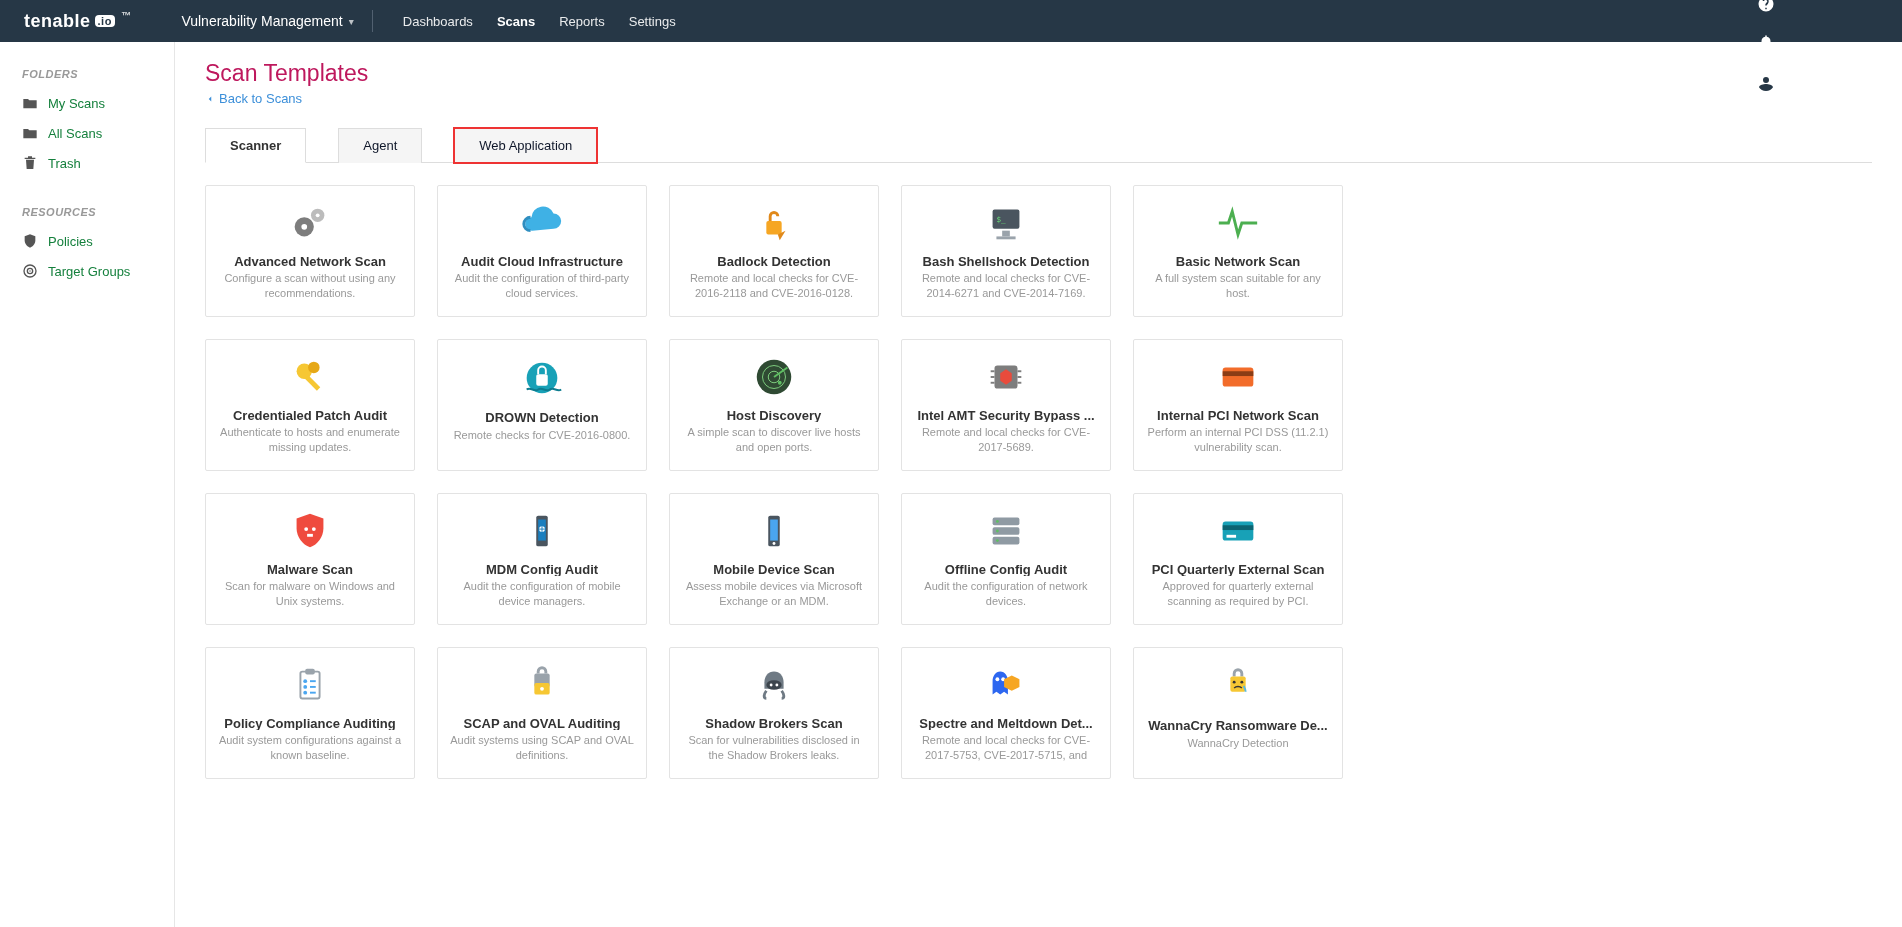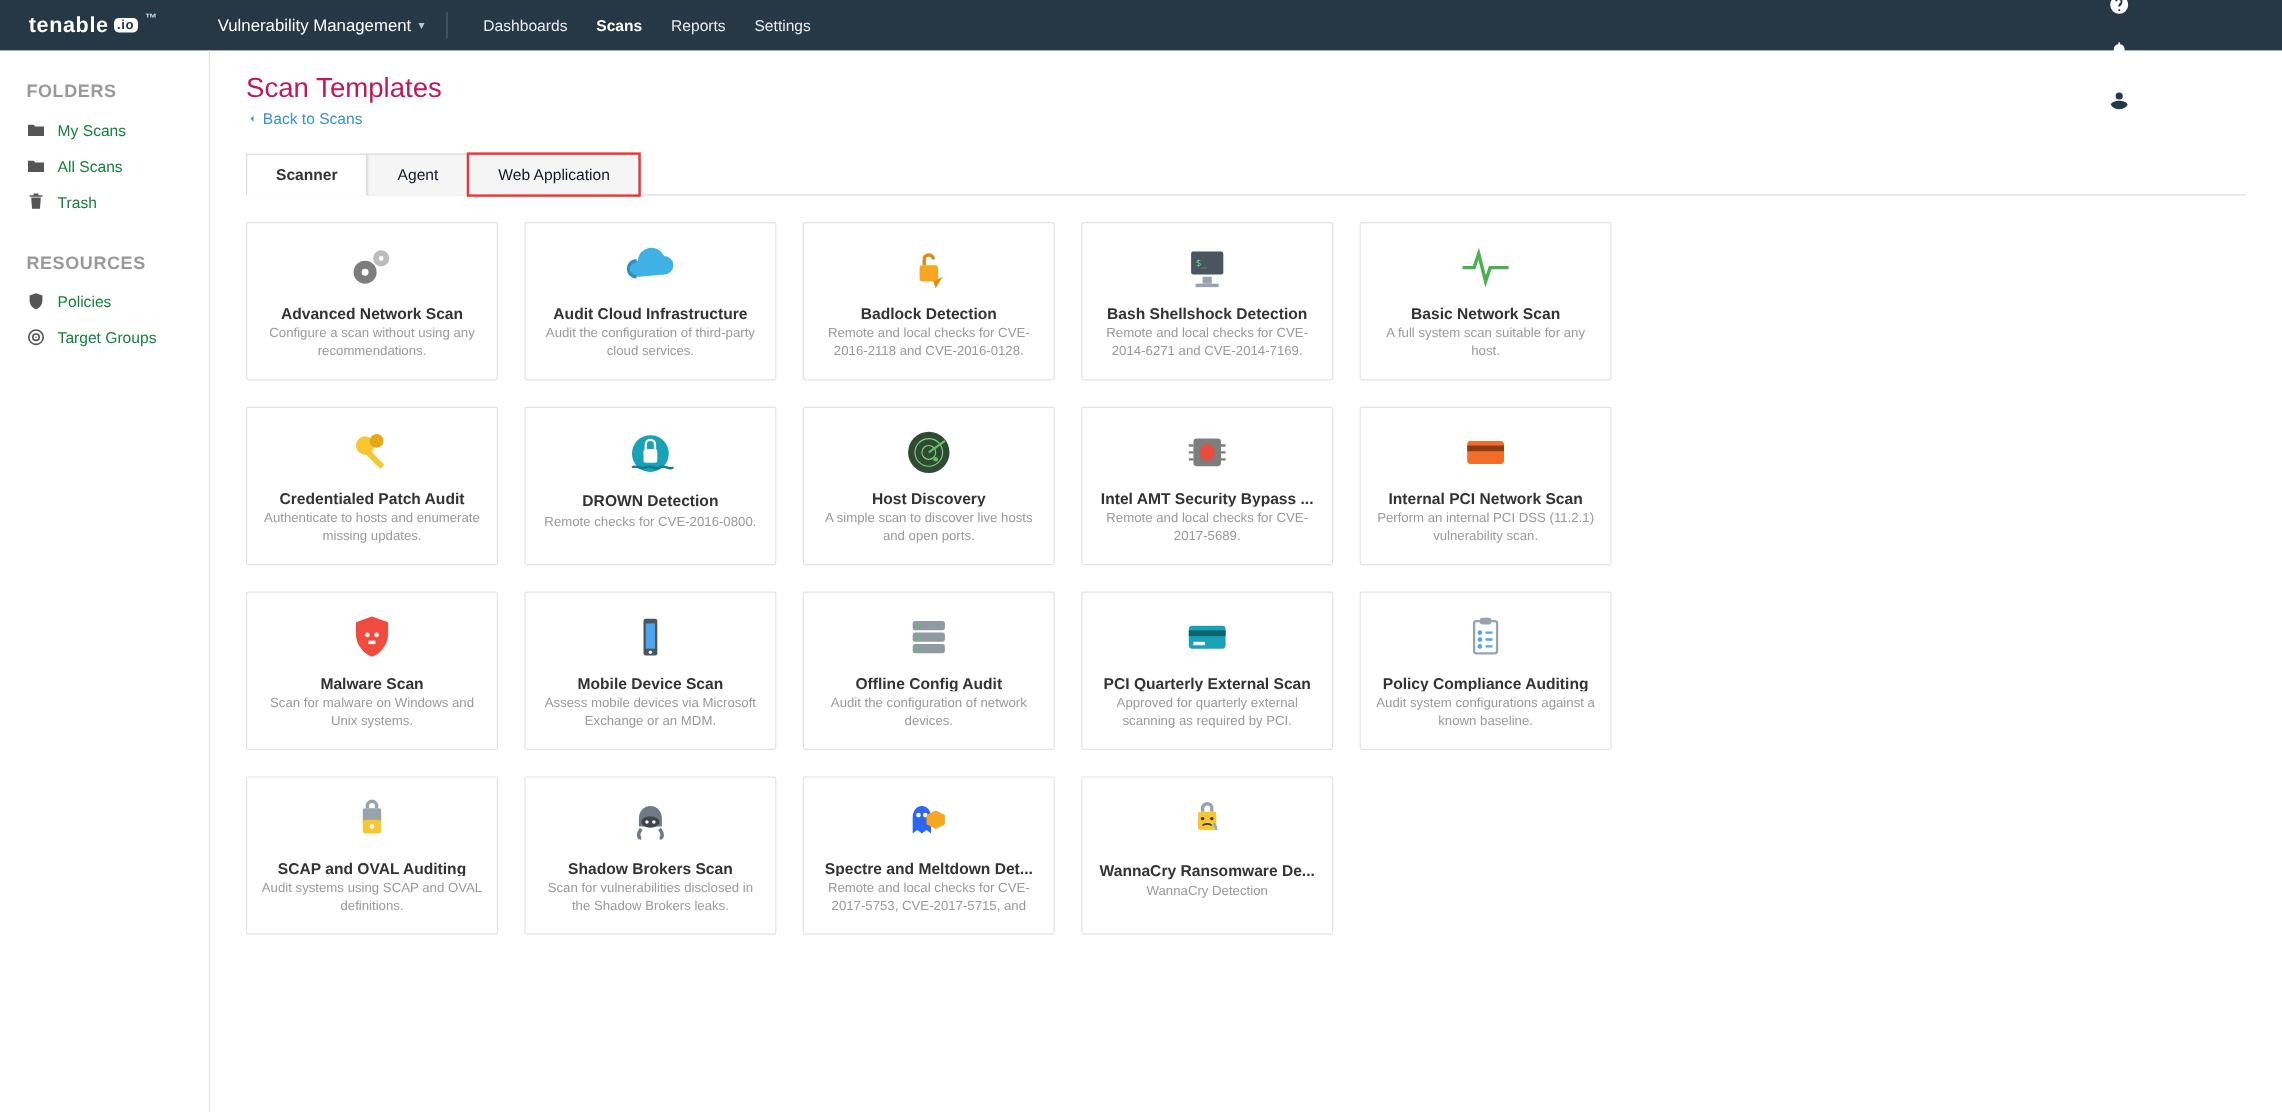--- a/index.html
+++ b/index.html
@@ -18,30 +18,30 @@
 .navlinks span.active { font-weight:700; opacity:1;}
 .navright { margin-left:auto; display:flex; align-items:center; gap:20px;flex-direction:column;}
 .search { display:flex; align-items:center;}
 .search input { width:190px; height:28px; border:none; padding:0 10px; font-size:13px; background:#fff; border-radius:3px 0 0 3px; outline:none;}
 .search button { width:34px; height:28px; border:none; background:#d9d9d9; border-radius:0 3px 3px 0; cursor:pointer; display:flex; align-items:center; justify-content:center;}
 .hicon { width:18px; height:18px; fill:#fff; cursor:pointer;}
 
 
 .page { display:flex; height: calc(100vh - 42px);}
 .sidebar { width:175px; border-right:1px solid #e6e6e6; padding:18px 0; font-size:13px;}
-.sect-label { color:#999; font-size:15px; font-weight:600; letter-spacing:.5px; padding:8px 22px; text-transform:uppercase;}
+.sect-label { color:#999; font-size:11px; font-weight:600; letter-spacing:.5px; padding:8px 22px; text-transform:uppercase;font-style:italic;}
 .sitem { display:flex; align-items:center; gap:10px; padding:7px 22px; color:#15803d; cursor:pointer;}
 .sitem svg { width:16px; height:16px; fill:#555;}
 
 .content { flex:1; overflow-y:auto; padding:18px 30px 30px 30px; position:relative;}
 .title { font-size:23px; color:#be185d; font-weight:400;}
 .back { color:#3c8fd9; font-size:13px; display:inline-flex; align-items:center; gap:4px; margin-top:4px; cursor:pointer;}
 .back svg{width:10px;height:10px;fill:#3c8fd9;}
 
-.tabs { display:flex; margin-top:20px; border-bottom:1px solid #ddd;}
+.tabs { display:flex; margin-top:20px; border-bottom:1px solid #ddd;gap:32px;}
 .tab { padding:9px 24px; border:1px solid #ddd; border-bottom:none; background:#f5f5f5; color:#0f172a; font-size:13px; cursor:pointer; position:relative; top:1px;}
 .tab.active { background:#fff; color:#333; font-weight:700; border-bottom:1px solid #fff;}
 .tab.highlight { outline:2px solid #e33; outline-offset:-1px;}
 
 .grid { display:grid; grid-template-columns: repeat(5, 210px); gap:22px; margin-top:22px;}
 .card { border:1px solid #e3e3e3; border-radius:2px; padding:14px 12px 16px; text-align:center; cursor:pointer; height:132px; display:flex; flex-direction:column; align-items:center;}
 .cicon { width:48px; height:48px; margin-bottom:8px; display:flex; align-items:center; justify-content:center;}
 .cicon svg { width:46px; height:46px;}
 .ctitle { font-size:13px; font-weight:700; color:#333; margin-bottom:3px; white-space:nowrap; overflow:hidden; text-overflow:ellipsis; width:100%;}
 .cdesc { font-size:11px; color:#999; line-height:1.35; overflow:hidden;}
@@ -275,20 +275,32 @@
               <rect x="21" y="27" width="6" height="3" fill="#fff"></rect>
             </svg>
           </div>
           <div class="ctitle">Malware Scan</div>
           <div class="cdesc">Scan for malware on Windows and Unix systems.</div>
         </div>
         <div class="card">
           <div class="cicon">
             <svg viewBox="0 0 48 48">
               <rect x="18" y="8" width="12" height="32" rx="2" fill="#4a555f"></rect>
+              <rect x="20" y="12" width="8" height="22" fill="#1b7fbf"></rect>
+              <circle cx="24" cy="22" r="3" fill="#fff"></circle>
+              <path d="M24 19v6M21 22h6" stroke="#1b7fbf" stroke-width="1"></path>
+            </svg>
+          </div>
+          <div class="ctitle">MDM Config Audit</div>
+          <div class="cdesc">Audit the configuration of mobile device managers.</div>
+        </div>
+        <div class="card">
+          <div class="cicon">
+            <svg viewBox="0 0 48 48">
+              <rect x="18" y="8" width="12" height="32" rx="2" fill="#4a555f"></rect>
               <rect x="20" y="12" width="8" height="22" fill="#4aa6f0"></rect>
               <circle cx="24" cy="37" r="1.5" fill="#fff"></circle>
             </svg>
           </div>
           <div class="ctitle">Mobile Device Scan</div>
           <div class="cdesc">Assess mobile devices via Microsoft Exchange or an MDM.</div>
         </div>
         <div class="card">
           <div class="cicon">
             <svg viewBox="0 0 48 48">

